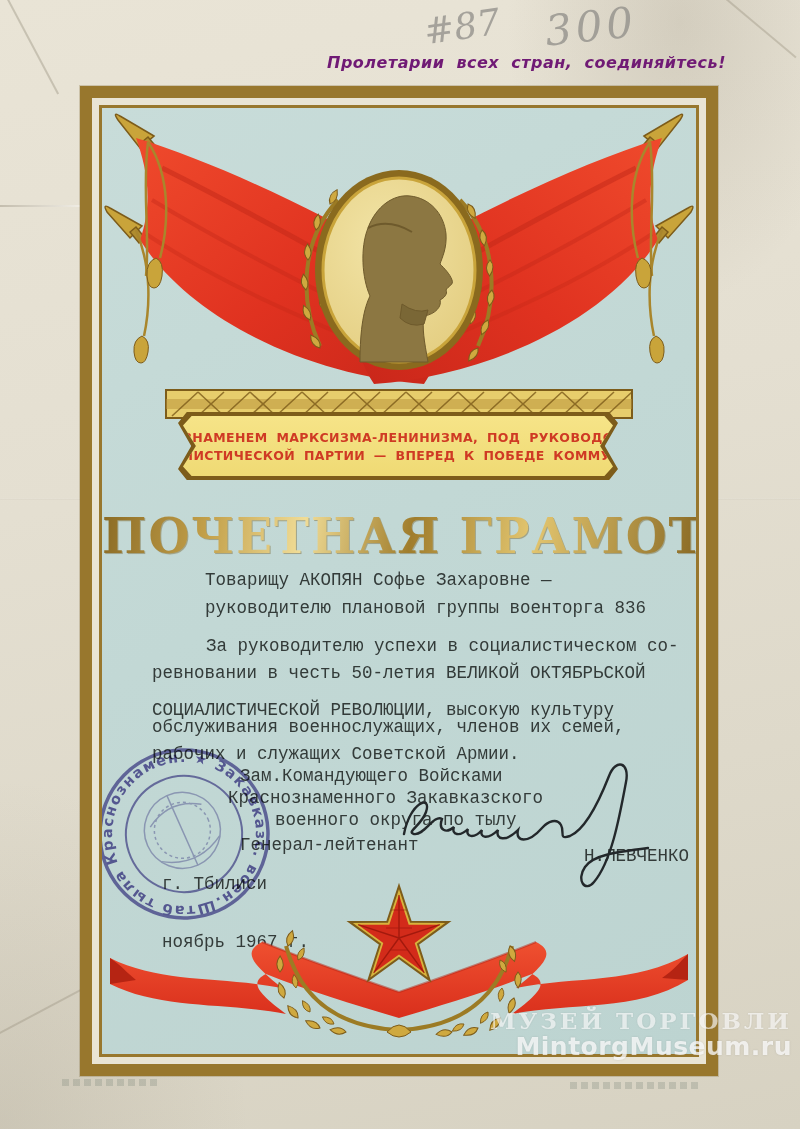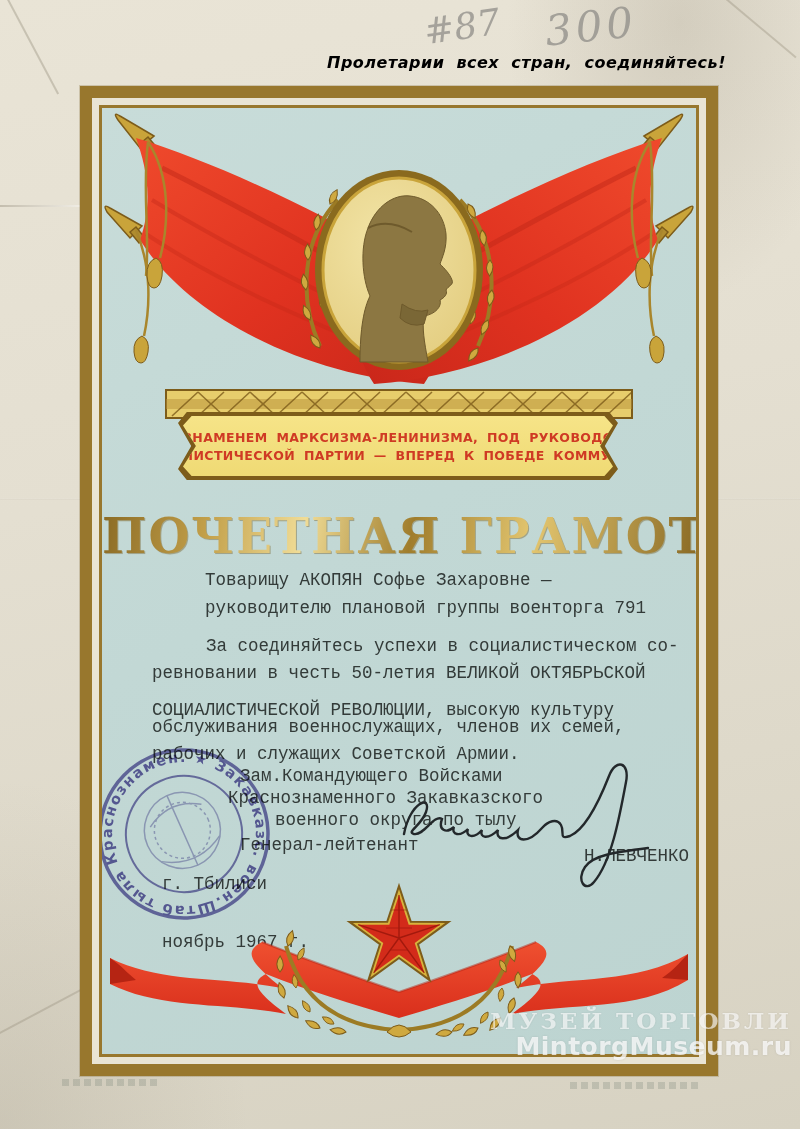--- a/index.html
+++ b/index.html
@@ -18,21 +18,21 @@
   .crease.d1{left:-30px;top:40px;width:120px;height:2px;background:rgba(100,90,70,.25);transform:rotate(62deg);}
   .crease.d2{left:-10px;top:1000px;width:140px;height:2px;background:rgba(100,90,70,.2);transform:rotate(-28deg);}
   .crease.d3{left:690px;top:18px;width:120px;height:2px;background:rgba(100,90,70,.22);transform:rotate(40deg);}
 
   
   .pencil{position:absolute;color:#8f8d88;font-family:"DejaVu Serif",serif;font-style:italic;opacity:.75;}
   .pencil.p1{left:424px;top:6px;font-size:36px;transform:rotate(-8deg);}
   .pencil.p2{left:545px;top:2px;font-size:42px;transform:rotate(-6deg);letter-spacing:4px;}
 
   
-  .slogan{position:absolute;top:53px;right:74px;color:#000000;font-weight:bold;font-style:italic;
+  .slogan{position:absolute;top:53px;right:74px;color:#701a75;font-weight:bold;font-style:italic;
     font-size:16px;letter-spacing:.5px;word-spacing:6px;}
 
   
   .frame{position:absolute;left:80px;top:86px;width:638px;height:990px;box-sizing:border-box;
     border:12px solid #98772d;background:#e9e4d4;padding:7px;
     box-shadow:0 0 0 1px rgba(120,95,40,.25);}
   .inner{position:relative;width:100%;height:100%;box-sizing:border-box;border:3px solid #98772d;
     background:linear-gradient(150deg,#c8dcd9 0%,#c2d8d5 45%,#bdd4d1 100%);overflow:hidden;}
 
   svg{display:block;}
@@ -207,22 +207,22 @@
     <div class="plaque">
       <div class="plaque-in">
         <div class="plaque-line">ПОД  ЗНАМЕНЕМ  МАРКСИЗМА-ЛЕНИНИЗМА,  ПОД  РУКОВОДСТВОМ</div>
         <div class="plaque-line">КОММУНИСТИЧЕСКОЙ ПАРТИИ — ВПЕРЕД К ПОБЕДЕ КОММУНИЗМА!</div>
       </div>
     </div>
 
     <div class="title">ПОЧЕТНАЯ ГРАМОТА</div>
 
     <div class="tw r1">Товарищу АКОПЯН Софье Захаровне —</div>
-    <div class="tw r2">руководителю плановой группы военторга 791</div>
-    <div class="tw b0">За соединяйтесь успехи в социалистическом со-</div>
+    <div class="tw r2">руководителю плановой группы военторга 836</div>
+    <div class="tw b0">За руководителю успехи в социалистическом со-</div>
     <div class="tw b1">ревновании в честь 50-летия ВЕЛИКОЙ ОКТЯБРЬСКОЙ</div>
     <div class="tw b2">СОЦИАЛИСТИЧЕСКОЙ РЕВОЛЮЦИИ, высокую культуру</div>
     <div class="tw b3">обслуживания военнослужащих, членов их семей,</div>
     <div class="tw b4">рабочих и служащих Советской Армии.</div>
     <div class="tw s1">Краснознаменного Закавказского</div>
     <div class="tw s0">Зам.Командующего Войсками</div>
     <div class="tw s2">военного округа по тылу</div>
     <div class="tw s3">Генерал-лейтенант</div>
     <div class="tw signer">Н.ЛЕВЧЕНКО</div>
     <div class="tw place">г. Тбилиси</div>

